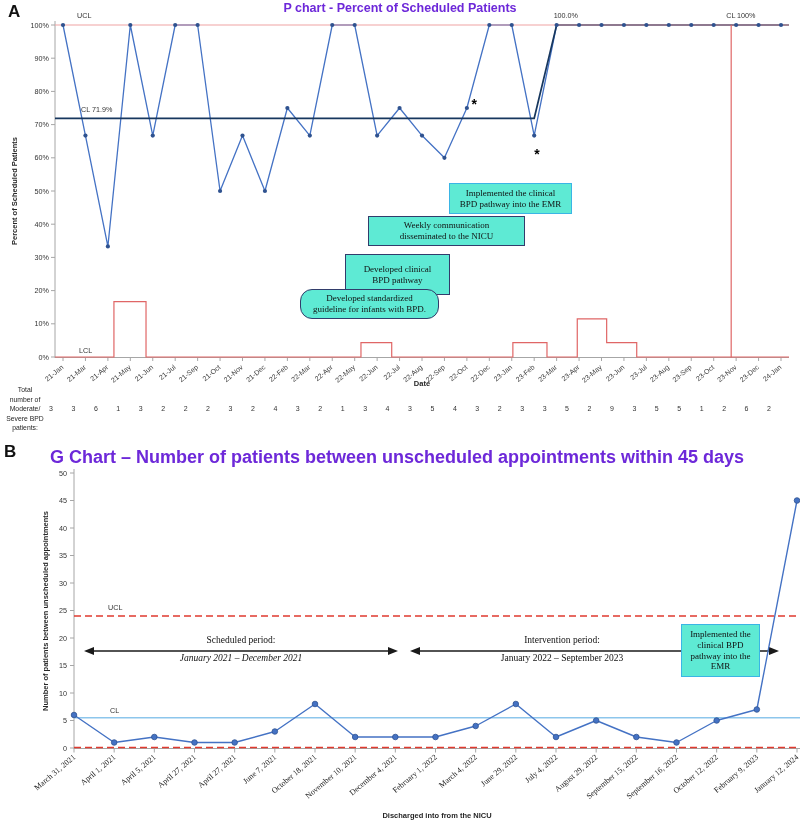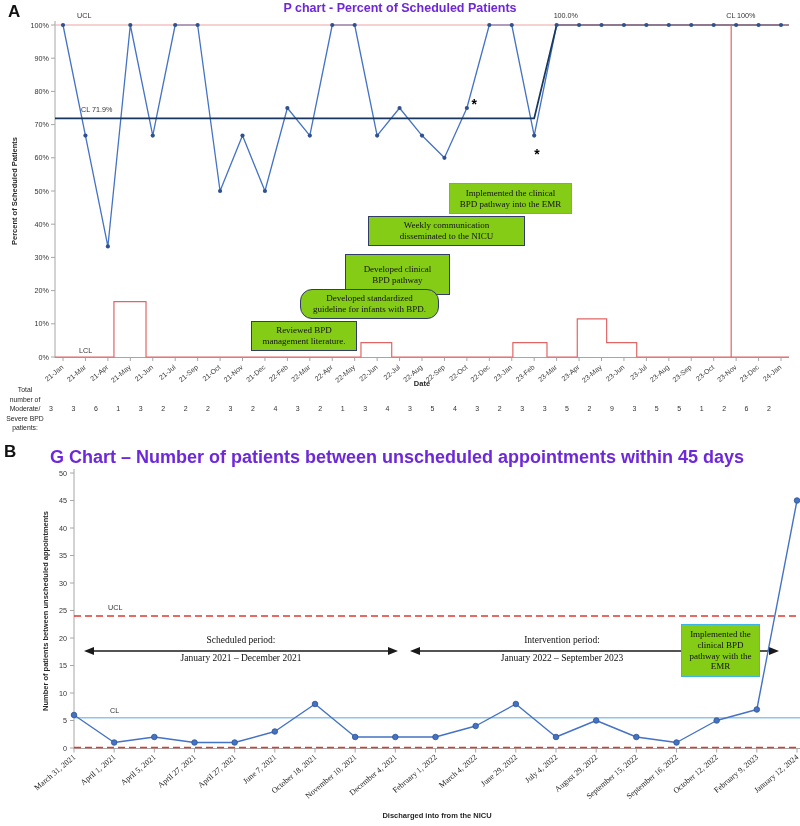--- a/index.html
+++ b/index.html
@@ -12,21 +12,21 @@
   .chart-title{position:absolute;font-weight:bold;font-size:12.5px;color:#6d28d9;text-align:center;white-space:nowrap;}
   #titleA{left:0;top:1px;width:800px;}
   #titleB{left:0;top:447px;width:794px;font-size:18px;}
   .axis-title{position:absolute;font-weight:bold;font-size:7.5px;color:#262626;}
   #ylabA{left:14px;top:191px;transform:translate(-50%,-50%) rotate(-90deg);white-space:nowrap;}
   #ylabB{left:45px;top:611px;transform:translate(-50%,-50%) rotate(-90deg);white-space:nowrap;}
   #xlabA{left:55px;top:379px;width:734px;text-align:center;}
   #xlabB{left:74px;top:811px;width:726px;text-align:center;}
   #totalsLabel{position:absolute;left:1px;top:385px;width:48px;font-size:6.8px;line-height:1.4;
     text-align:center;white-space:pre-line;color:#262626;}
-  .ann{position:absolute;background:#84cc16;display:flex;align-items:center;justify-content:center;
+  .ann{position:absolute;background:#5eead4;display:flex;align-items:center;justify-content:center;
     text-align:center;font-family:"Liberation Serif",serif;font-size:9px;line-height:1.22;color:#111;
     white-space:pre-line;box-sizing:border-box;z-index:5;}
   .ann.navy{border:1.4px solid #323c6b;}
   .ann.cyan{border:1.6px solid #3ab5e5;}
   .period-text{position:absolute;font-family:"Liberation Serif",serif;font-size:9.5px;color:#111;
     white-space:nowrap;transform:translateX(-50%);z-index:2;}
 </style>
 </head>
 <body>
 
@@ -325,25 +325,23 @@
 patients:</div>
 
   <div class="ann cyan" id="annA0" style="left: 449px; top: 183px; width: 123px; height: 31px;">Implemented the clinical
 BPD pathway into the EMR</div>
   <div class="ann navy" id="annA1" style="left: 368px; top: 216px; width: 157px; height: 30px;">Weekly communication
 disseminated to the NICU</div>
   <div class="ann navy" id="annA2" style="left: 345px; top: 254px; width: 105px; height: 41px;">Developed clinical
 BPD pathway</div>
   <div class="ann navy" id="annA3" style="left: 300px; top: 289px; width: 139px; height: 30px; border-radius: 12px;">Developed standardized
 guideline for infants with BPD.</div>
-  <div class="ann navy" id="annA4" style="left: 251px; top: 321px; width: 106px; height: 30px;">Reviewed BPD
-management literature.</div>
 
   <div class="period-text" id="per0t" style="left: 241px; top: 635px;">Scheduled period:</div>
-  <div class="period-text" id="per0r" style="left: 241px; top: 653px;">January 2021 – December 2021</div>
+  <div class="period-text" id="per0r" style="left: 241px; top: 653px; font-style: italic;">January 2021 – December 2021</div>
   <div class="period-text" id="per1t" style="left: 562px; top: 635px;">Intervention period:</div>
   <div class="period-text" id="per1r" style="left: 562px; top: 653px;">January 2022 – September 2023</div>
 
   <div class="ann cyan" id="annB" style="left: 681px; top: 624px; width: 79px; height: 53px;">Implemented the
 clinical BPD
-pathway with the
+pathway into the
 EMR</div>
 </div>
 
 </body></html>

